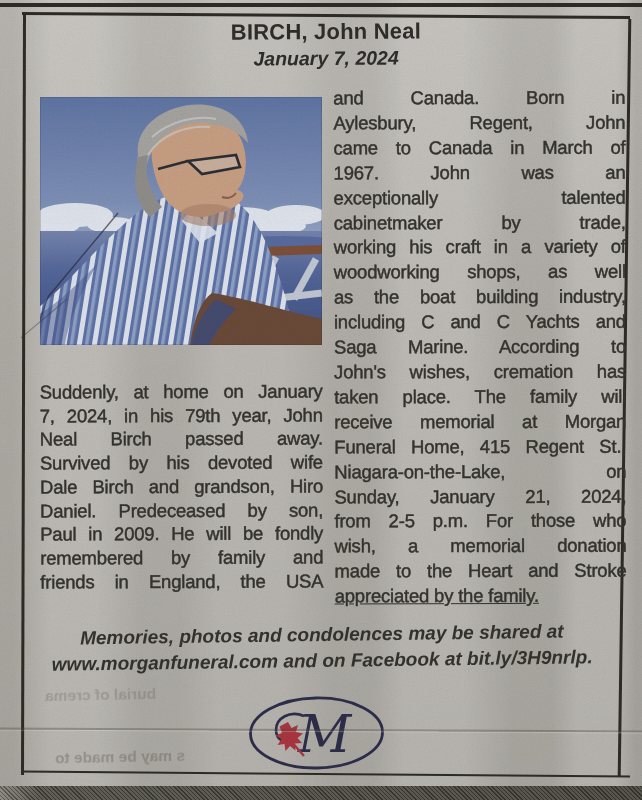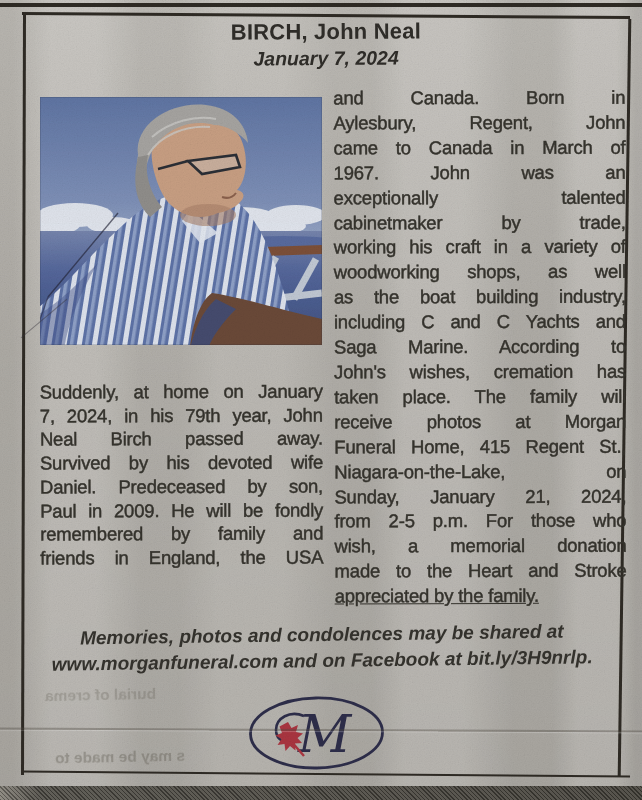--- a/index.html
+++ b/index.html
@@ -127,40 +127,41 @@
     <line x1="8" y1="200" x2="-2" y2="228" stroke="#232437" stroke-width="1.2" opacity=".5"></line>
   </g>
   <rect x="0" y="0" width="282" height="248" fill="none" stroke="rgba(40,42,60,.25)" stroke-width="1.5"></rect>
 </svg>
 
 <div class="abs col col-left">
     <div class="line">Suddenly, at home on January</div>
     <div class="line">7, 2024, in his 79th year, John</div>
     <div class="line">Neal Birch passed away.</div>
     <div class="line">Survived by his devoted wife</div>
+    <div class="line">Dale Birch and grandson, Hiro</div>
     <div class="line">Daniel. Predeceased by son,</div>
     <div class="line">Paul in 2009. He will be fondly</div>
     <div class="line">remembered by family and</div>
     <div class="line">friends in England, the USA</div>
   </div>
 <div class="abs col col-right">
     <div class="line">and Canada. Born in</div>
     <div class="line">Aylesbury, Regent, John</div>
     <div class="line">came to Canada in March of</div>
     <div class="line">1967. John was an</div>
     <div class="line">exceptionally talented</div>
     <div class="line">cabinetmaker by trade,</div>
     <div class="line">working his craft in a variety of</div>
     <div class="line">woodworking shops, as well</div>
     <div class="line">as the boat building industry,</div>
     <div class="line">including C and C Yachts and</div>
     <div class="line">Saga Marine. According to</div>
     <div class="line">John's wishes, cremation has</div>
     <div class="line">taken place. The family will</div>
-    <div class="line">receive photos at Morgan</div>
+    <div class="line">receive memorial at Morgan</div>
     <div class="line">Funeral Home, 415 Regent St.,</div>
     <div class="line">Niagara-on-the-Lake, on</div>
     <div class="line">Sunday, January 21, 2024,</div>
     <div class="line">from 2-5 p.m. For those who</div>
     <div class="line">wish, a memorial donation</div>
     <div class="line">made to the Heart and Stroke</div>
     <div class="line">appreciated by the family.</div>
   </div>
 
 <div class="abs footer">

